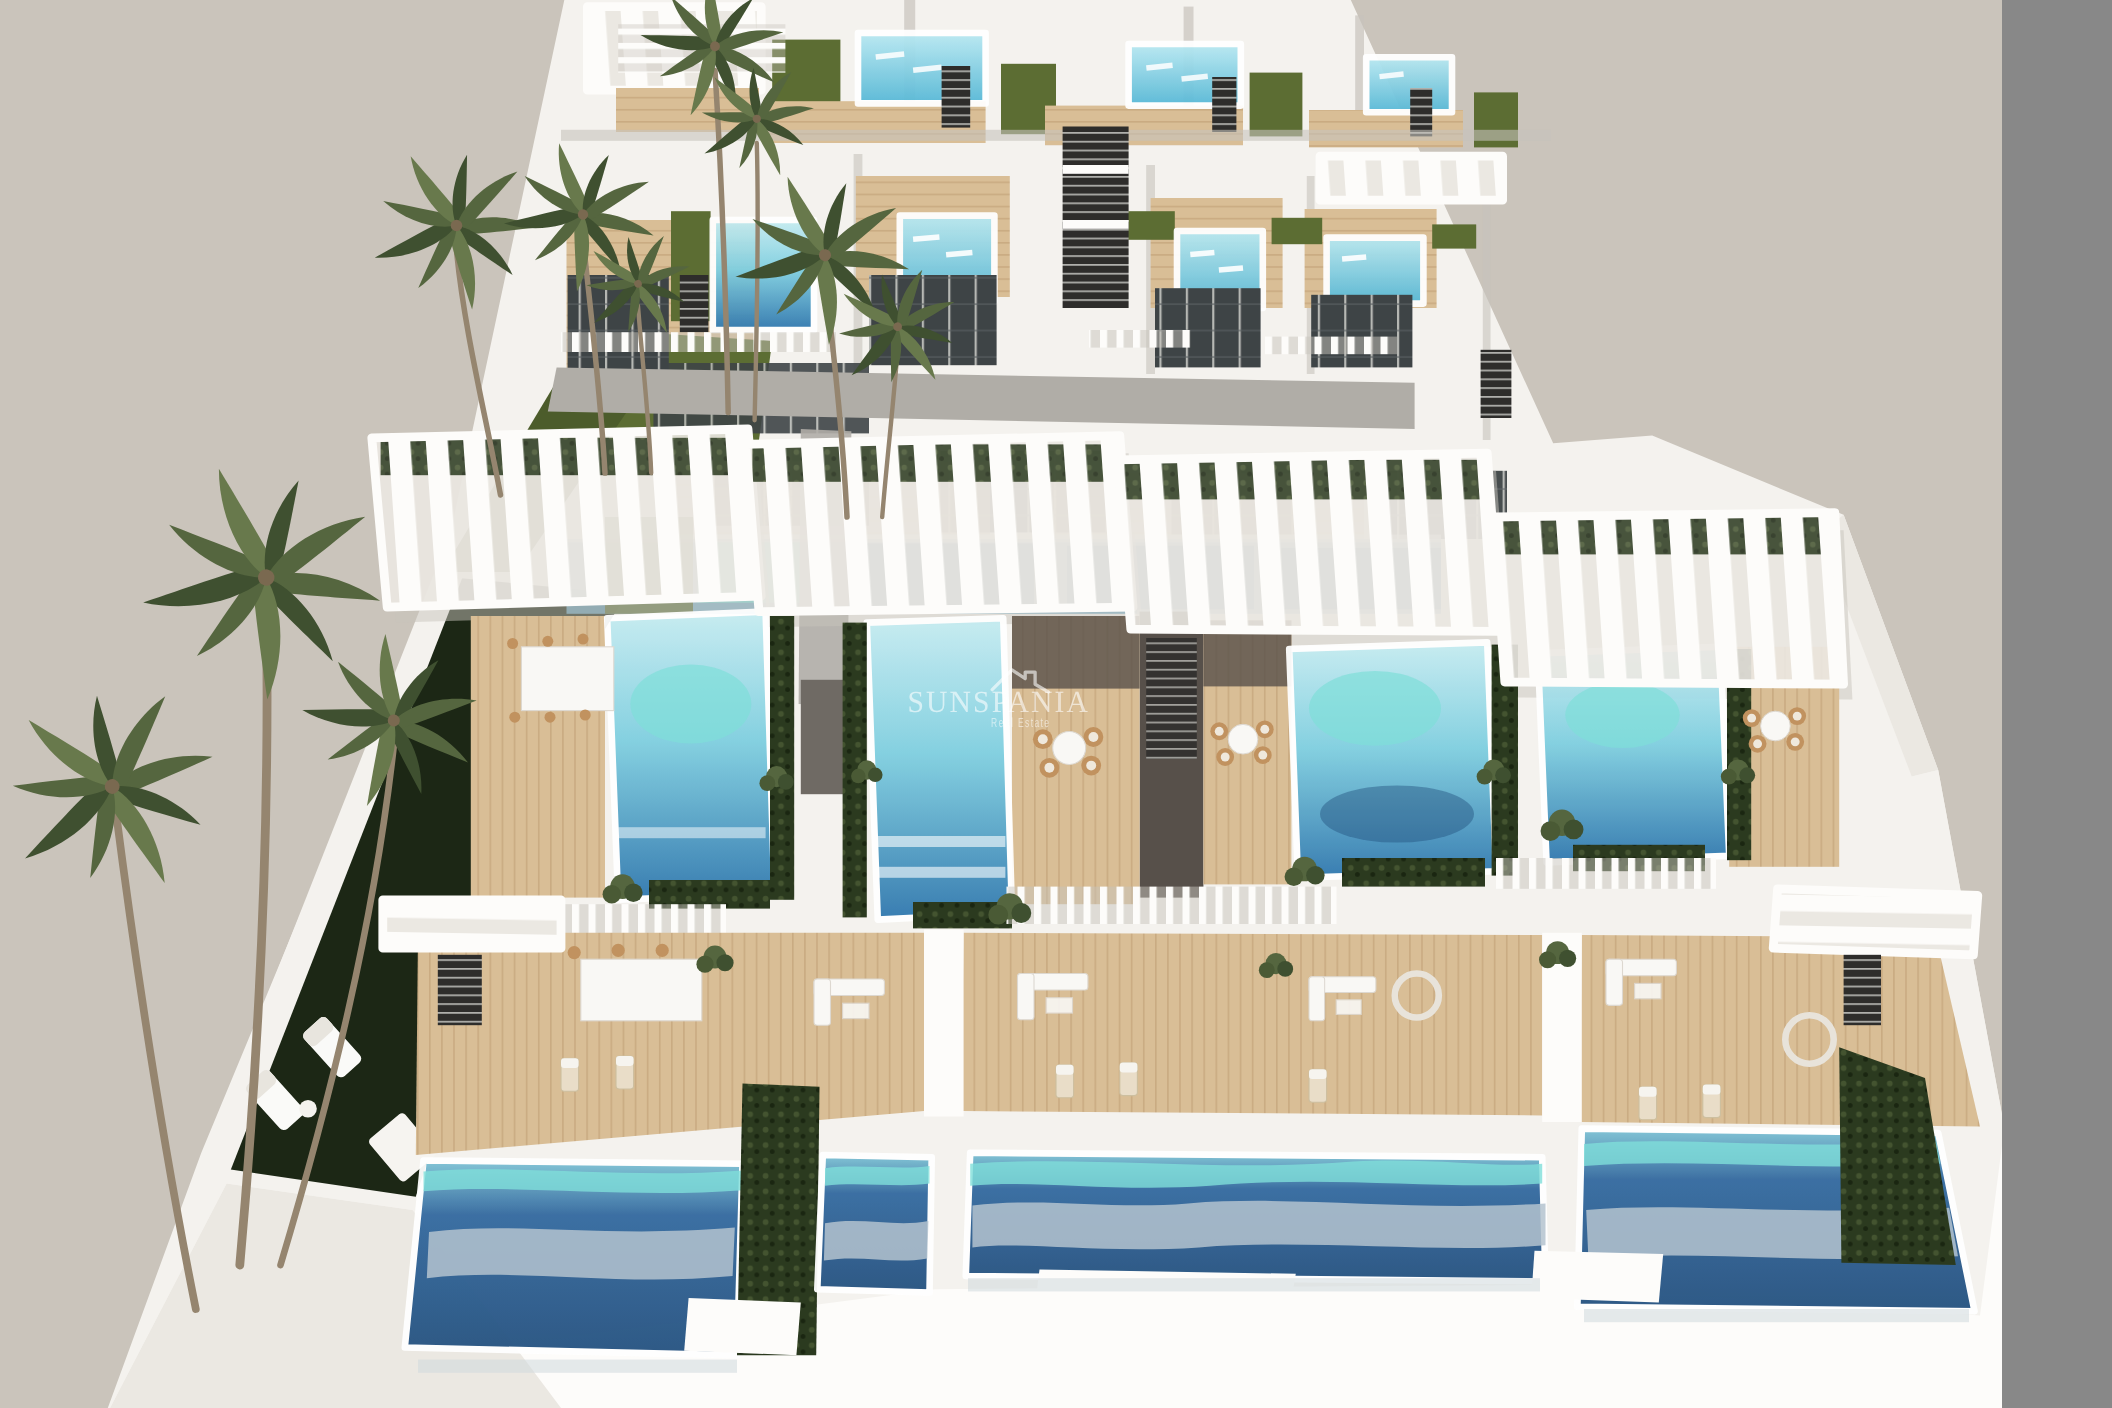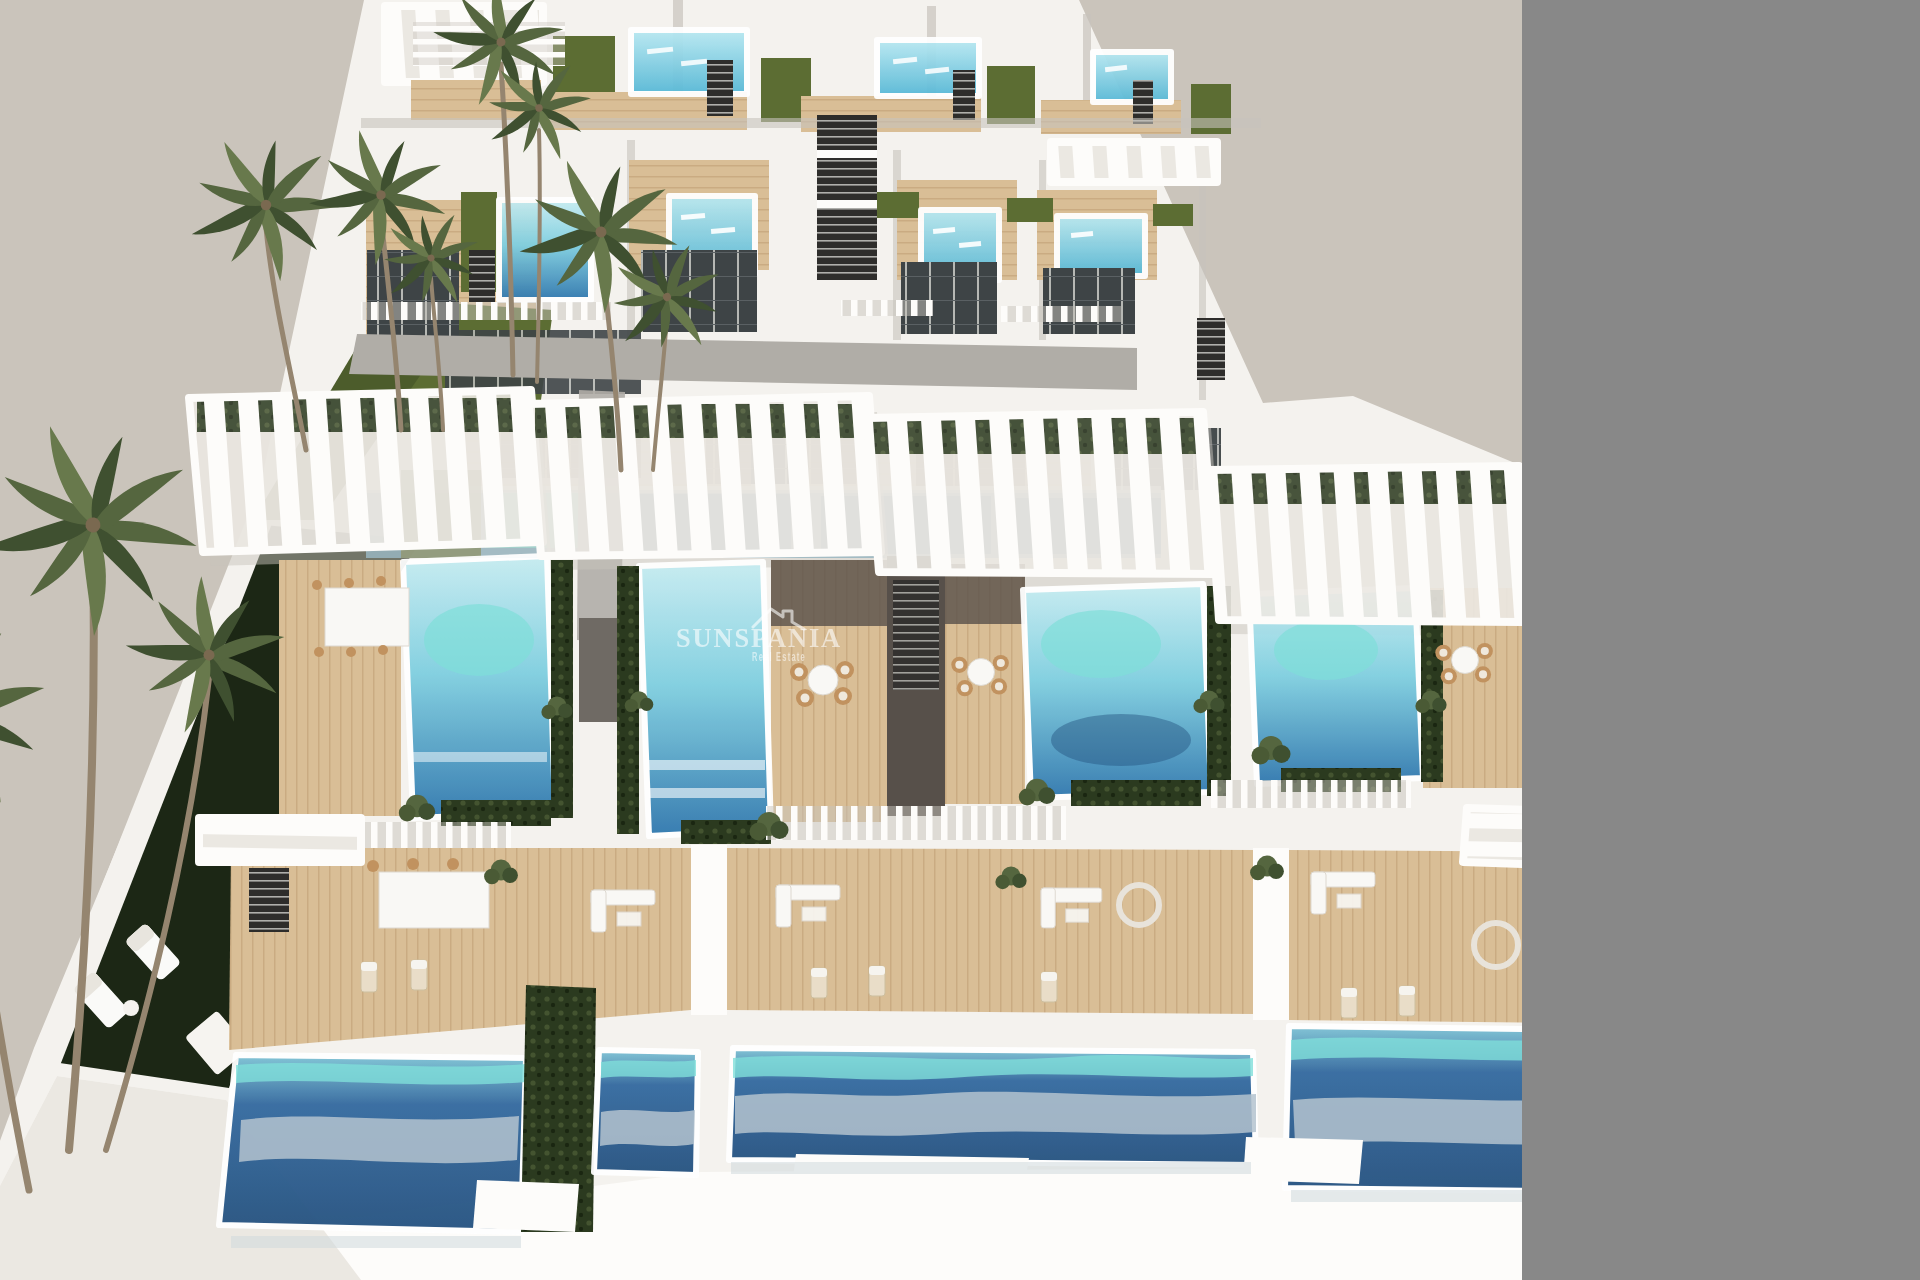--- a/index.html
+++ b/index.html
@@ -1,16 +1,16 @@
 <!DOCTYPE html>
 <html style="--c-background: #cac4bb; --c-white-bright: #fdfcfa; --c-white: #f4f2ee; --c-white-soft: #ebe8e2; --c-shadow: #c7c3bc; --c-concrete: #b0ada7; --c-wood: #d9be96; --c-wood-line: #c2a178; --c-wood-dark: #57504a; --c-lawn: #5c6d33; --c-lawn-dark: #1c2715; --c-hedge: #2b3a1f; --c-hedge-light: #4a5a35; --c-palm-dark: #3f5030; --c-palm-mid: #55663f; --c-palm-light: #68794c; --c-trunk: #95856f; --c-glass: #3e4446; --c-glass-line: #d5d5d0; --c-stair-dark: #2e2d2b; --c-pool-ground-top: #7ec4d6; --c-pool-ground-mid: #33699f; --c-pool-ground-deep: #24517f; --c-pool-reflection: #b4c3cf; --c-pool-roof-light: #c6ecf1; --c-pool-roof-mid: #7fcfe0; --c-pool-roof-deep: #2f77ae; --c-pool-top-light: #b9e9f2; --c-pool-top-deep: #56b8d6; --c-pool-turquoise: #7fded9; --c-watermark: #ffffff;"><head>
 <meta charset="utf-8">
 <style>
   html,body{margin:0;padding:0;background:#888;font-family:"Liberation Sans",sans-serif;}
-  #stage{position:relative;width:1522px;height:1280px;overflow:hidden;background:var(--c-background,#cac4bb);font-weight:bold;}
+  #stage{position:relative;width:1820px;height:1280px;overflow:hidden;background:var(--c-background,#cac4bb);}
   svg{display:block;width:100%;height:100%;}
   
   .w0{fill:var(--c-white-bright)} .w1{fill:var(--c-white)} .w2{fill:var(--c-white-soft)}
   .sh{fill:var(--c-shadow)} .conc{fill:var(--c-concrete)}
   
   .wood{fill:url(#pWoodV)} .woodh{fill:url(#pWoodH)} .wooddark{fill:var(--c-wood-dark)}
   .glass{fill:url(#pGlass)} .hedge{fill:url(#pHedge)} .steps{fill:url(#pSteps)}
   .slat{fill:url(#pSlat)} .slath{fill:url(#pSlatH)} .rail{fill:url(#pRailV)} .railh{fill:url(#pRailH)}
   .lawn{fill:var(--c-lawn)} .lawnD{fill:var(--c-lawn-dark)} .poolT{fill:url(#gTop)}
   .cop{stroke:#ffffff;stroke-width:6;stroke-linejoin:round;fill:none;opacity:.95}

